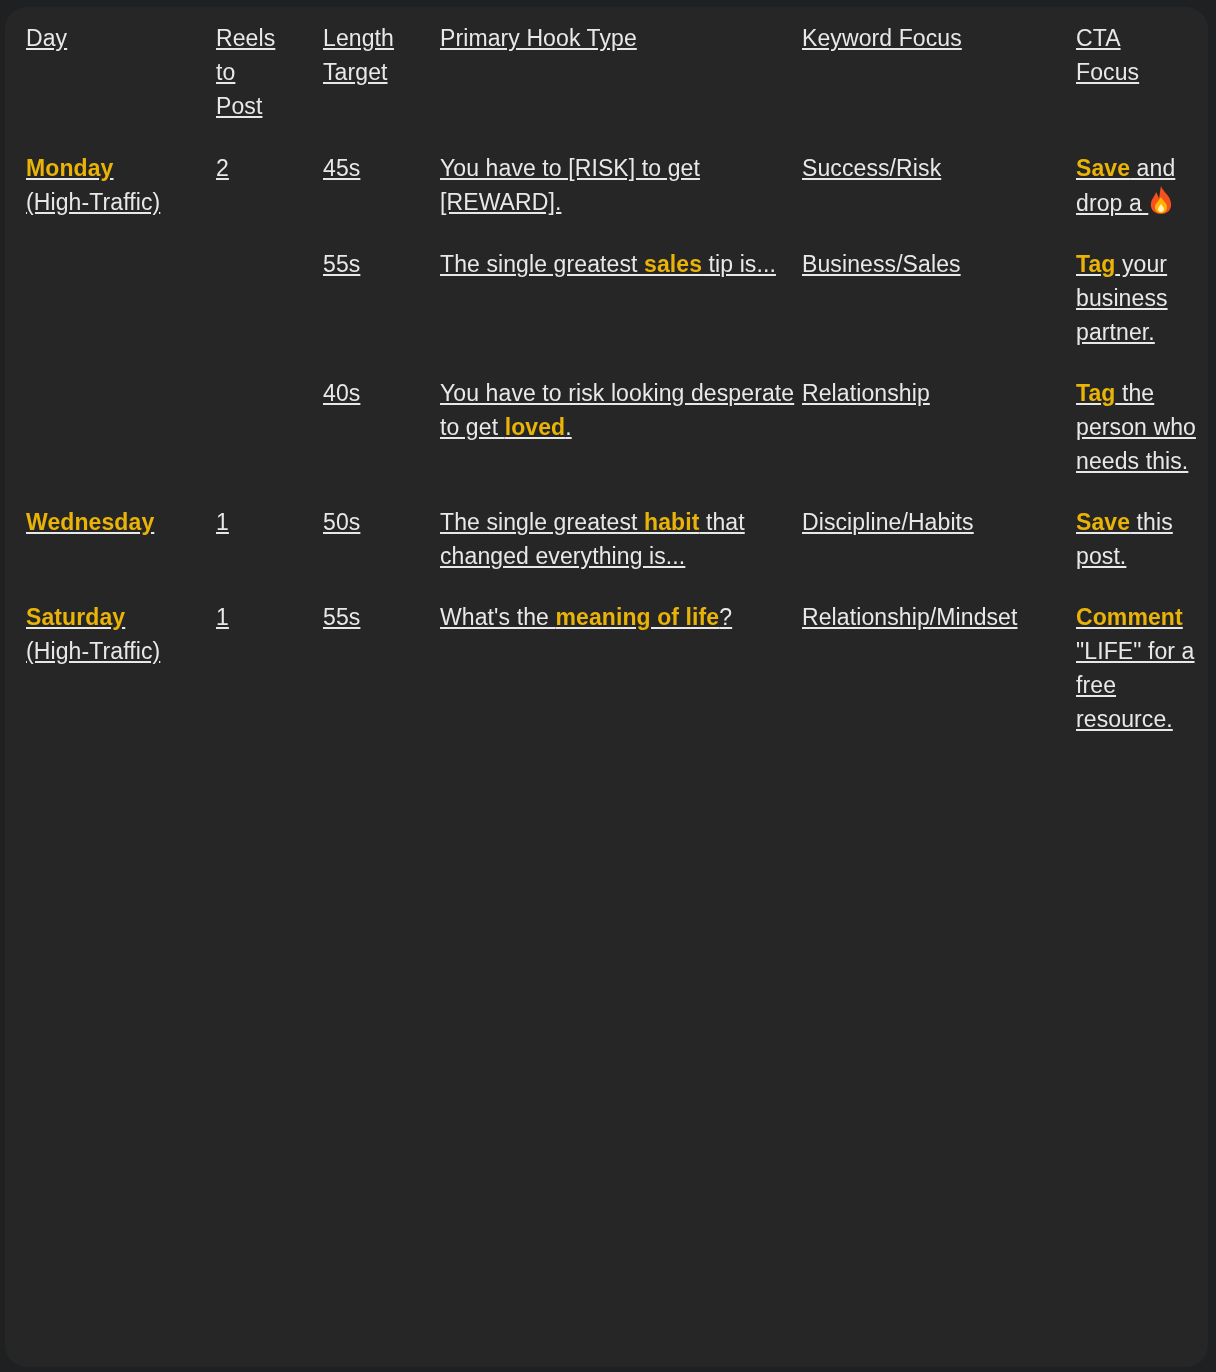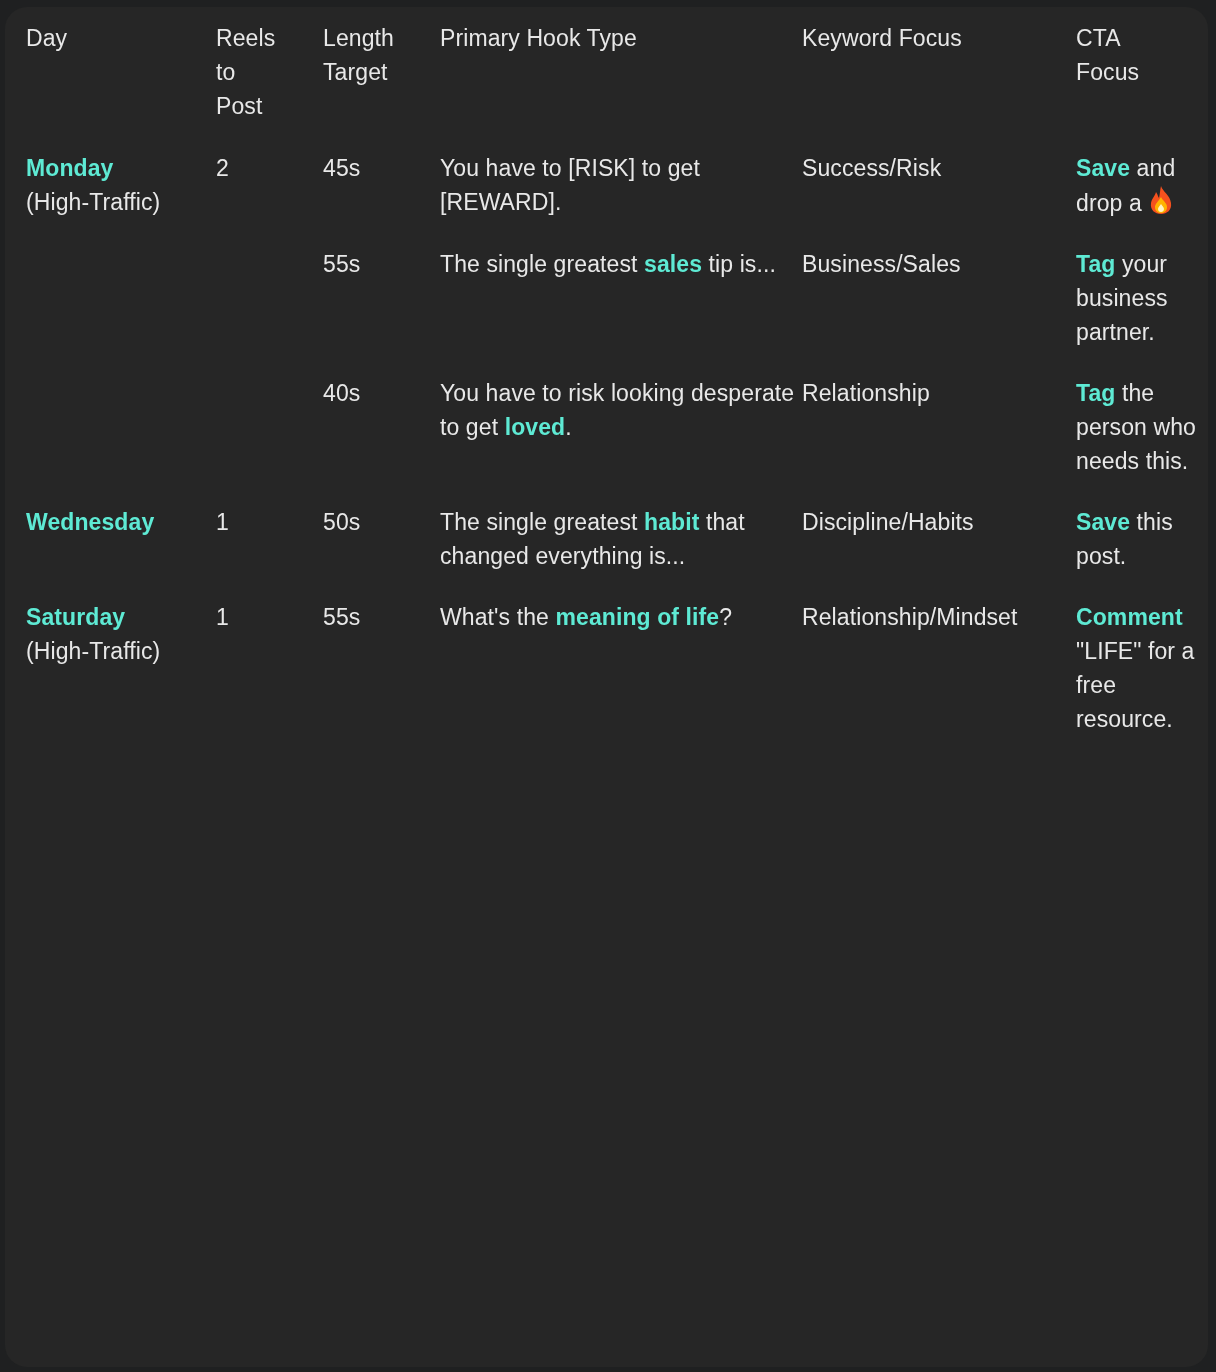--- a/index.html
+++ b/index.html
@@ -7,25 +7,25 @@
     width:1216px; height:1372px; background:#1f2021; overflow:hidden;
     font-family:"Liberation Sans", "DejaVu Sans", sans-serif;
   }
   .panel {
     position:absolute; left:5px; top:7px; width:1203px; height:1360px;
     background:#262626; border-radius:22px; overflow:hidden;
   }
   table { border-collapse:collapse; position:absolute; left:21px; top:14px; }
   td, th {
     color:#e8e8e8; font-size:23px; line-height:34px; font-weight:normal;
-    text-align:left; vertical-align:top; padding:0; letter-spacing:0.1px;
+    text-align:left; vertical-align:top; padding:0; letter-spacing:0.1px;text-decoration:underline;
   }
   th { padding-bottom:28px; }
   td { padding-bottom:27px; }
-  b { font-weight:bold; color:#5eead4; }
+  b { font-weight:bold; color:#eab308; }
   .c0 { width:190px; } .c1 { width:107px; } .c2 { width:117px; }
   .c3 { width:362px; } .c4 { width:274px; } .c5 { width:120px; }
   .fire { display:inline-block; width:26px; height:30px; vertical-align:-4px; }
 </style>
 </head>
 <body>
 
 <div class="panel">
   <table>
     <thead>

